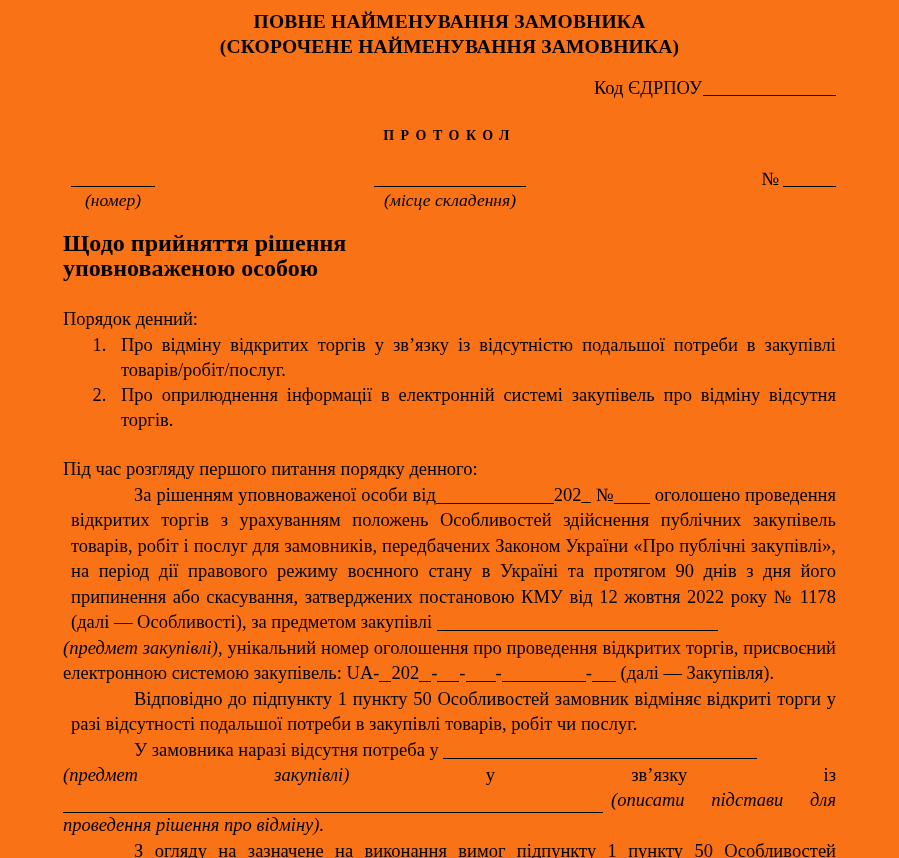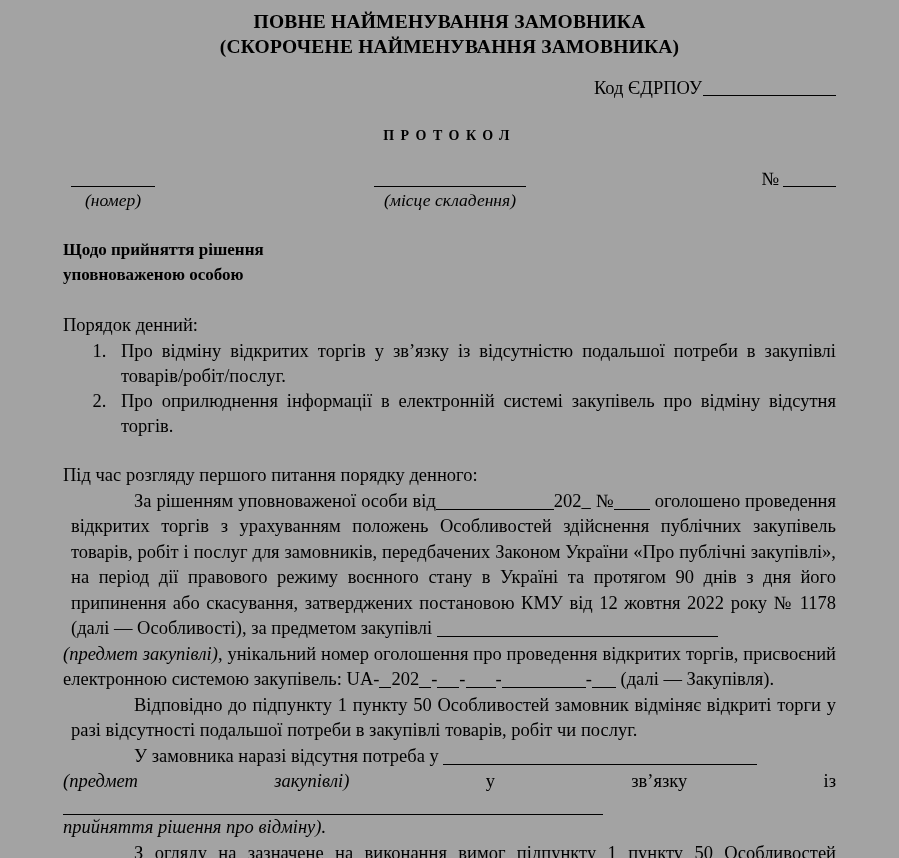--- a/index.html
+++ b/index.html
@@ -10,21 +10,21 @@
   }
   body {
     font-family: "Liberation Serif", "DejaVu Serif", serif;
     color: #000000;
   }
   #page {
     position: relative;
     width: 899px;
     height: 858px;
     overflow: hidden;
-    background: #a3a3a3;
+    background: #f97316;
     box-sizing: border-box;
   }
   .content {
     position: absolute;
     left: 63px;
     top: 0;
     width: 773px;
   }
 
   
@@ -93,23 +93,23 @@
     display: inline-block;
     width: 53px;
     border-bottom: 1.6px solid #000;
     vertical-align: -2px;
     margin-left: 4px;
   }
 
   
   .subject {
     font-weight: bold;
-    font-size: 17px;
-    line-height: 25px;
-    margin-top: 16px;
+    font-size: 24px;
+    line-height: 25px;
+    margin-top: 10px;
   }
   .subject span { display: block; }
 
   
   .agenda-lead {
     font-size: 18.5px;
     line-height: 23px;
     margin-top: 27px;
   }
   ol.agenda {
@@ -240,20 +240,25 @@
     <div class="cap-row">
       <span class="seg it">(предмет</span>
       <span class="seg it">закупівлі)</span>
       <span class="seg">у</span>
       <span class="seg">зв’язку</span>
       <span class="seg">із</span>
     </div>
 
     <div class="opys-row">
       <span class="ruler"></span>
-    </div>
-
-    <div class="p it">прийняття рішення про відміну).</div>
+      <span class="txt">
+        <span>(описати</span>
+        <span>підстави</span>
+        <span>для</span>
+      </span>
+    </div>
+
+    <div class="p it">проведення рішення про відміну).</div>
 
     <p class="p ind">З огляду на зазначене на виконання вимог підпункту 1 пункту 50 Особливостей замовник відміняє відкриті торги (унікальний номер оголошення про проведення відкритих</p>
 
   </div>
 </div>
 
 </body></html>

